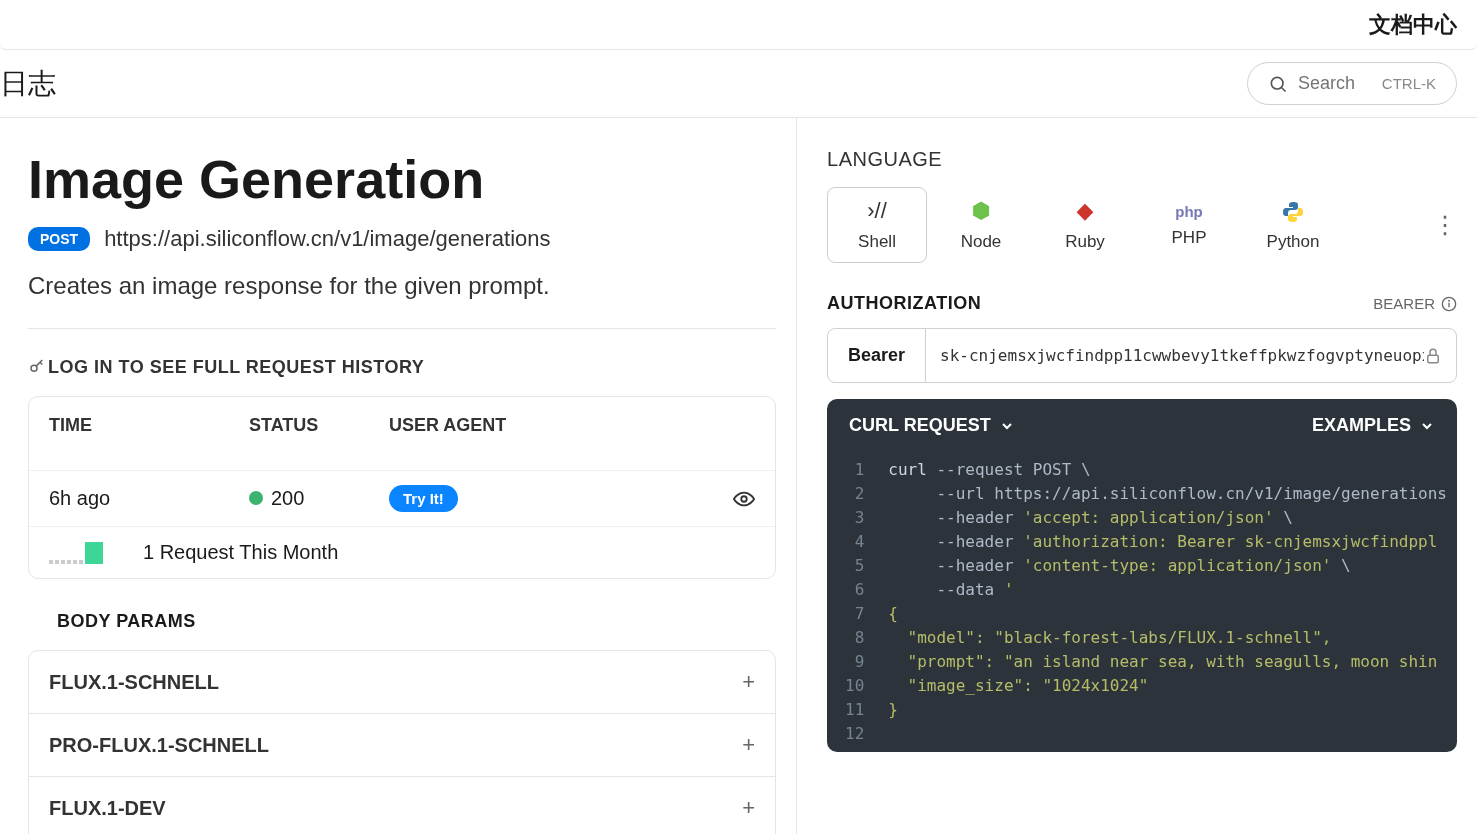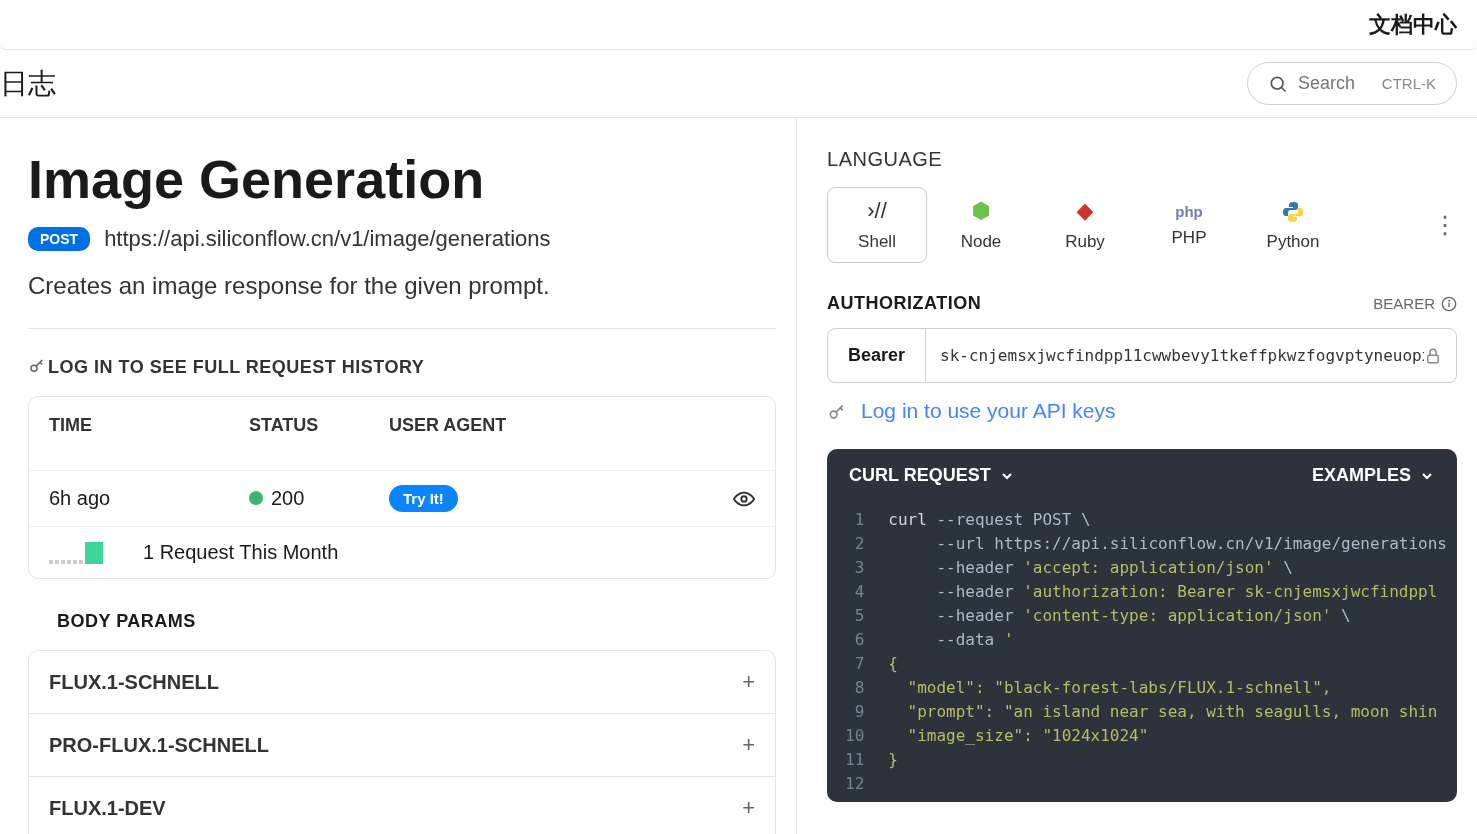--- a/index.html
+++ b/index.html
@@ -208,30 +208,20 @@
         <input value="sk-cnjemsxjwcfindpp11cwwbevy1tkeffpkwzfogvptyneuopx" style="">
         <span class="lock">
           <svg width="18" height="18" viewBox="0 0 24 24" fill="none" stroke="#888" stroke-width="2">
               <rect x="5" y="11" width="14" height="10" rx="2"></rect>
               <path d="M8 11V7a4 4 0 0 1 8 0v4"></path>
             </svg>
         </span>
       </div>
     </div>
 
-    <div class="login-hint">
-      <span class="key-icon">
-        <svg width="20" height="20" viewBox="0 0 24 24" fill="none" stroke="#888" stroke-width="2">
-            <circle cx="8" cy="15" r="4"></circle>
-            <line x1="10.5" y1="12.5" x2="19" y2="4"></line>
-            <line x1="16" y1="7" x2="19" y2="10"></line>
-          </svg>
-      </span>
-      <span>Log in to use your API keys</span>
-    </div>
 
     <div class="code-block">
       <div class="code-header">
         <div class="code-header-item">
           <span>CURL REQUEST</span>
           <svg width="16" height="16" viewBox="0 0 24 24" fill="none" stroke="#fff" stroke-width="3">
               <polyline points="6 9 12 15 18 9"></polyline>
             </svg>
         </div>
         <div class="code-header-item">

